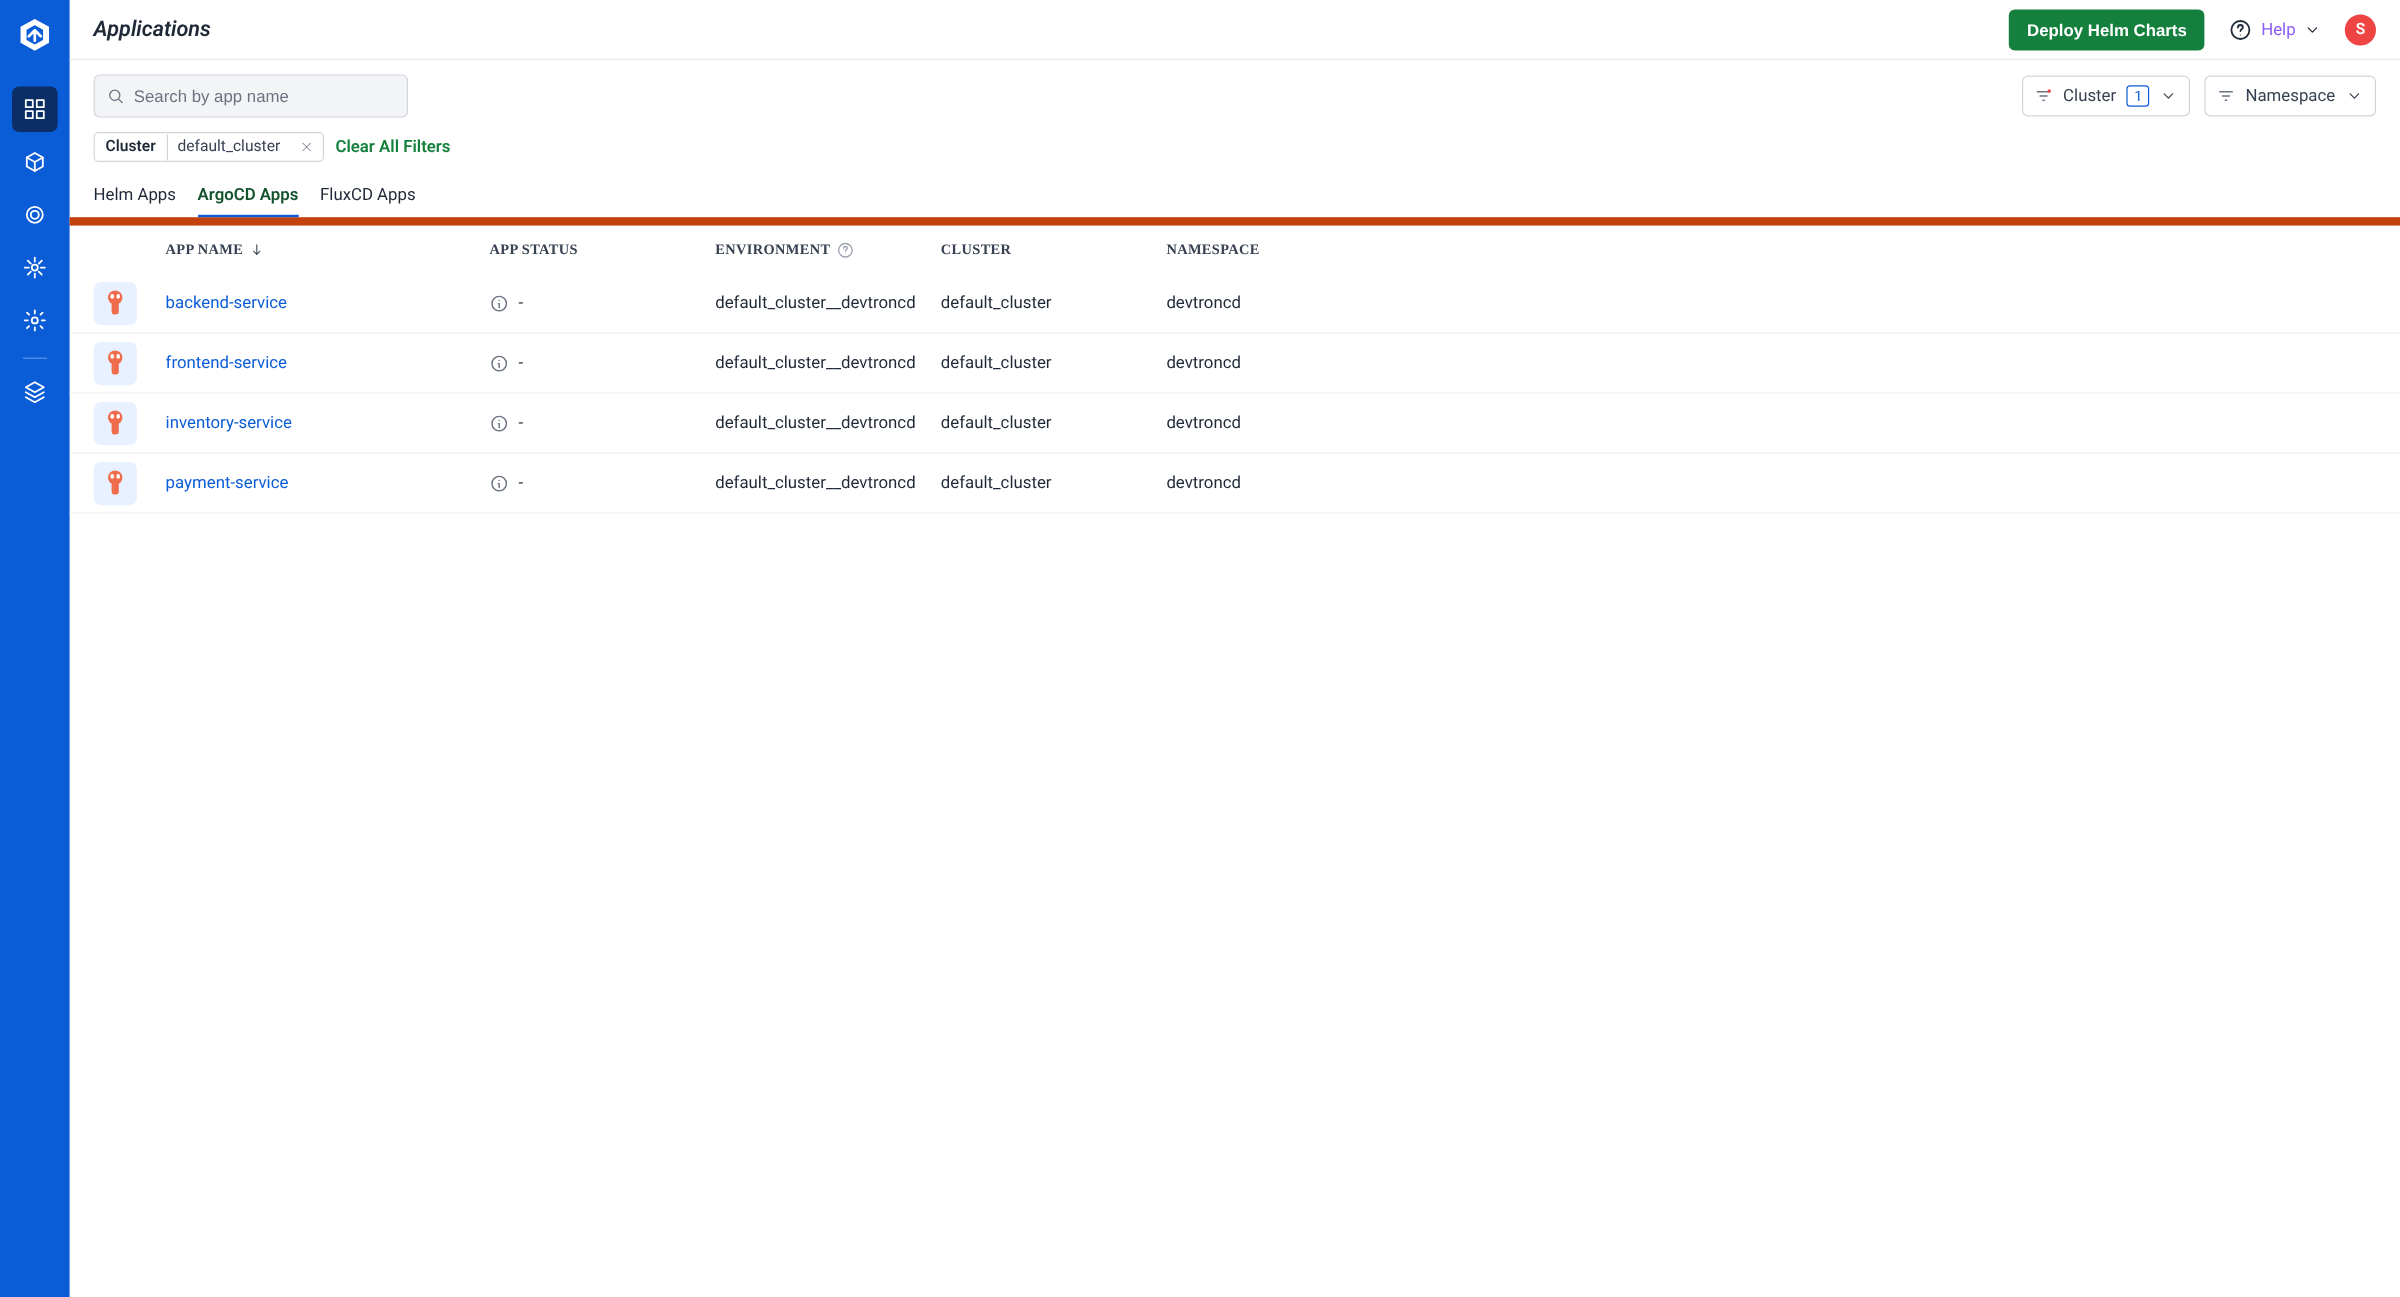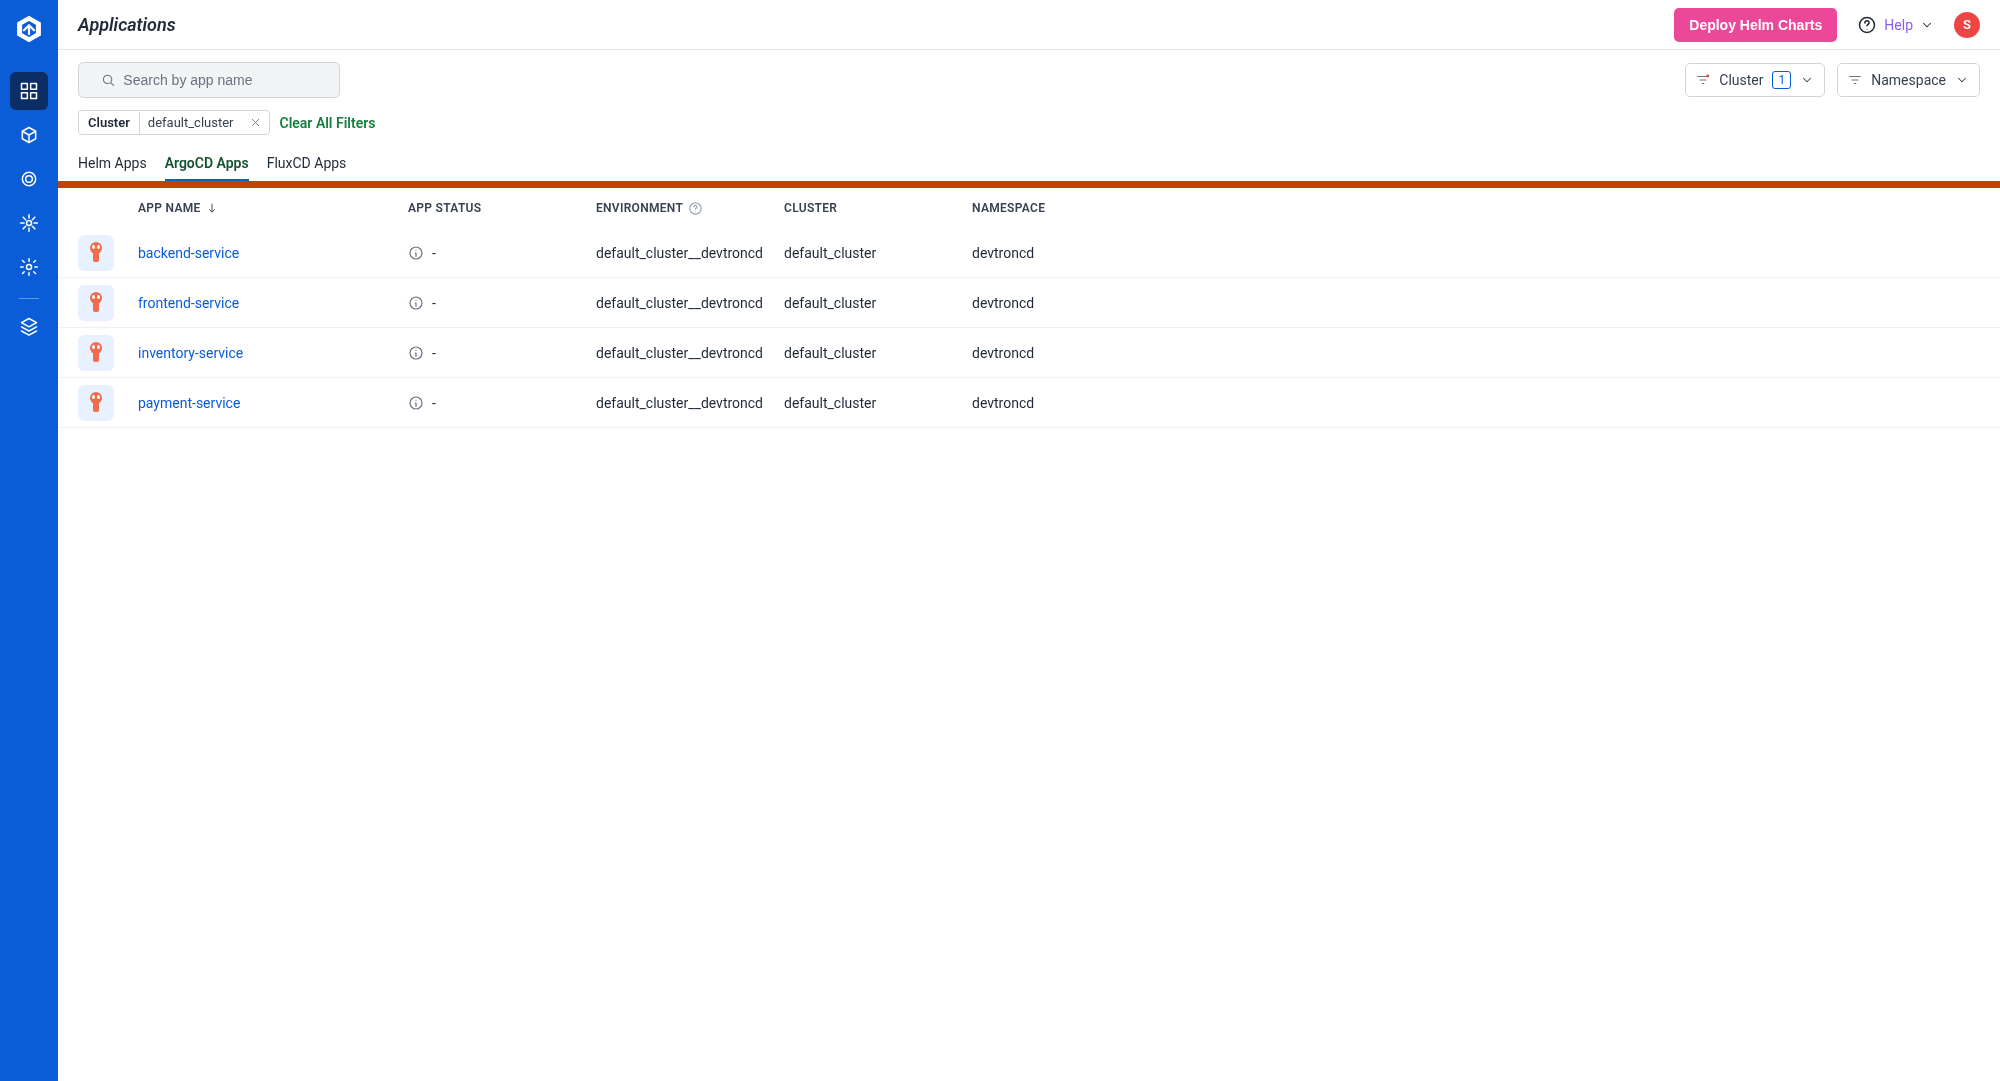--- a/index.html
+++ b/index.html
@@ -45,21 +45,21 @@
   .header {
     height: 50px;
     border-bottom: 1px solid #e5e7eb;
     display: flex; align-items: center;
     padding: 0 20px;
     gap: 20px;
   }
   .header .title { font-size: 18px; font-weight: 600; font-style: italic; }
   .header .spacer { flex: 1; }
   .btn-primary {
-    background: #ec4899;
+    background: #15803d;
     color: #fff;
     border: none;
     border-radius: 5px;
     padding: 9px 15px;
     font-size: 14px;
     font-weight: 600;
     cursor: pointer;
   }
   .help {
     display: flex; align-items: center; gap: 7px;
@@ -80,21 +80,21 @@
   .toolbar {
     display: flex; align-items: center;
     padding: 12px 20px 0 20px;
     gap: 12px;
   }
   .search {
     display: flex; align-items: center;
     border: 1px solid #d1d5db;
     background: #f3f4f6;
     border-radius: 5px;
-    padding: 0 22px;
+    padding: 0 10px;
     height: 36px;
     width: 262px;
   }
   .search input {
     border: none; outline: none; background: transparent;
     font-size: 14px; margin-left: 8px; width: 100%;
     color: #374151;
   }
   .search input::placeholder { color: #6b7280; }
   .toolbar .spacer { flex: 1; }
@@ -185,21 +185,21 @@
     align-items: center;
     padding: 0 20px;
   }
   .thead {
     height: 40px;
     font-size: 12px;
     font-weight: 600;
     color: #374151;
     letter-spacing: 0.3px;
   }
-  .thead .th { display: flex; align-items: center; gap: 5px; }
+  .thead .th { display: flex; align-items: center; gap: 5px; font-family: Liberation Serif, serif; }
   .trow {
     height: 50px;
     border-bottom: 1px solid #eef0f2;
     font-size: 14px;
   }
   .trow .icon-cell {
     width: 36px; height: 36px;
     border-radius: 6px;
     background: #e8f1ff;
     display: flex; align-items: center; justify-content: center;

